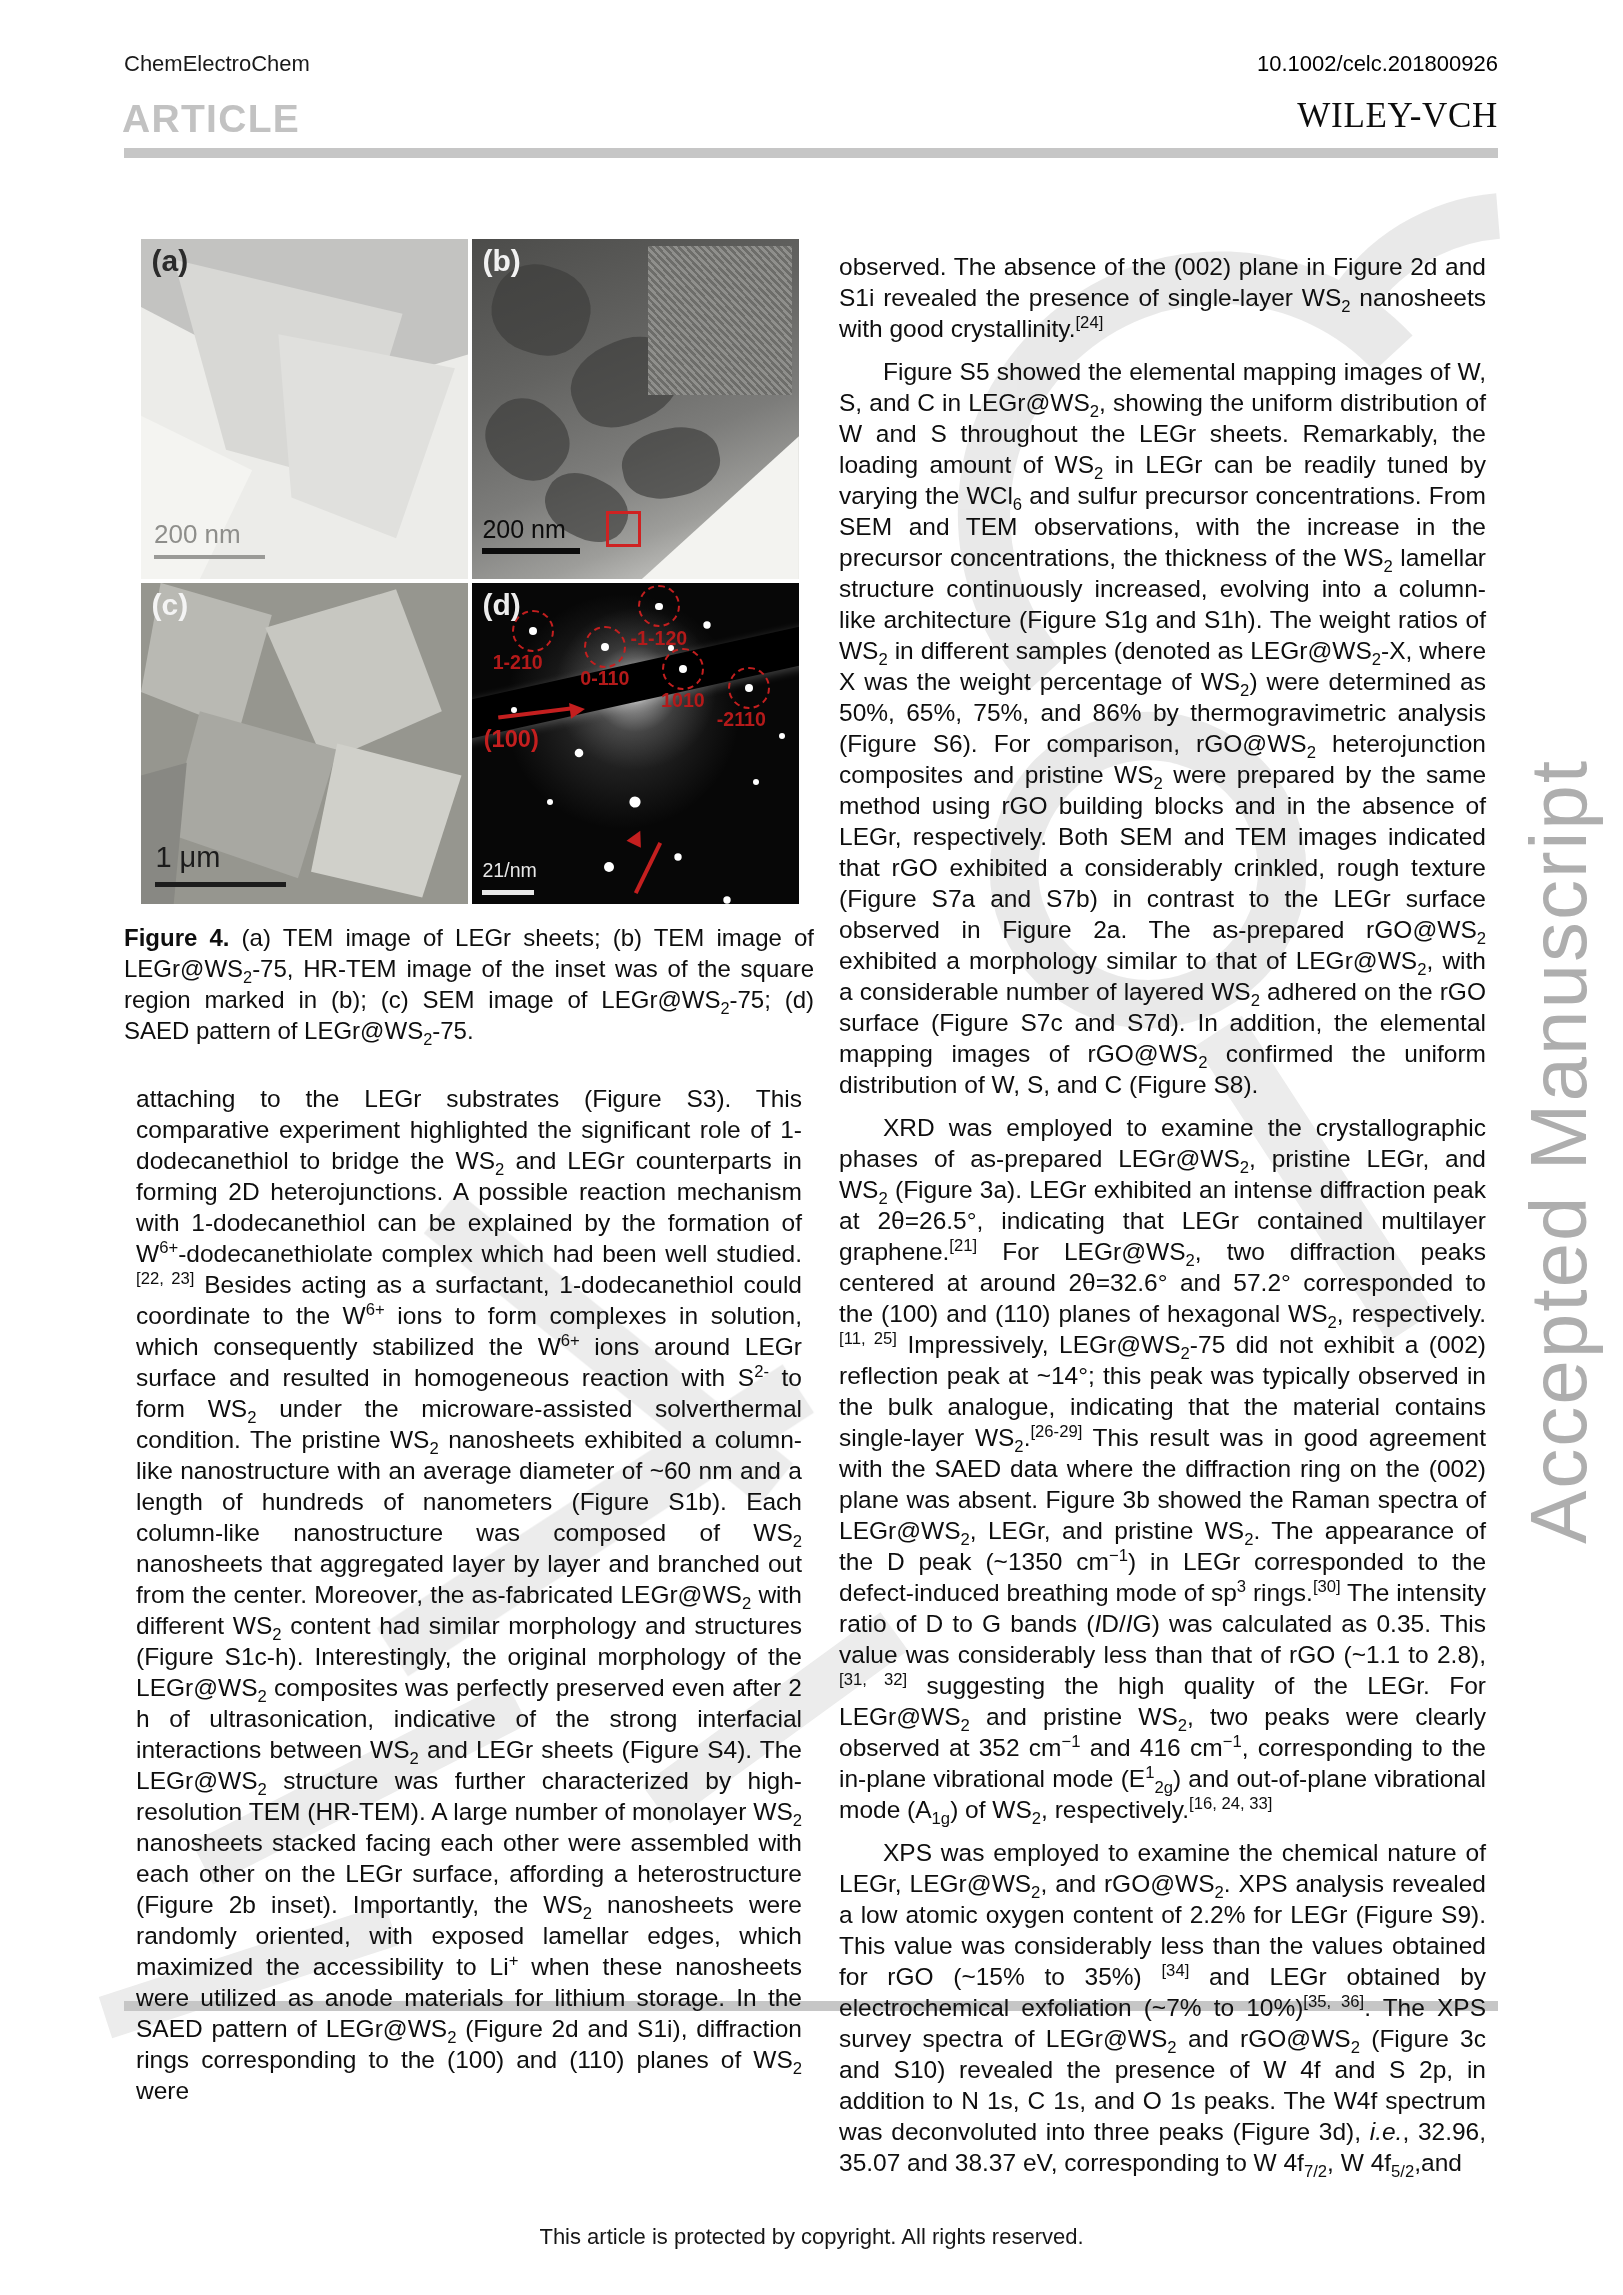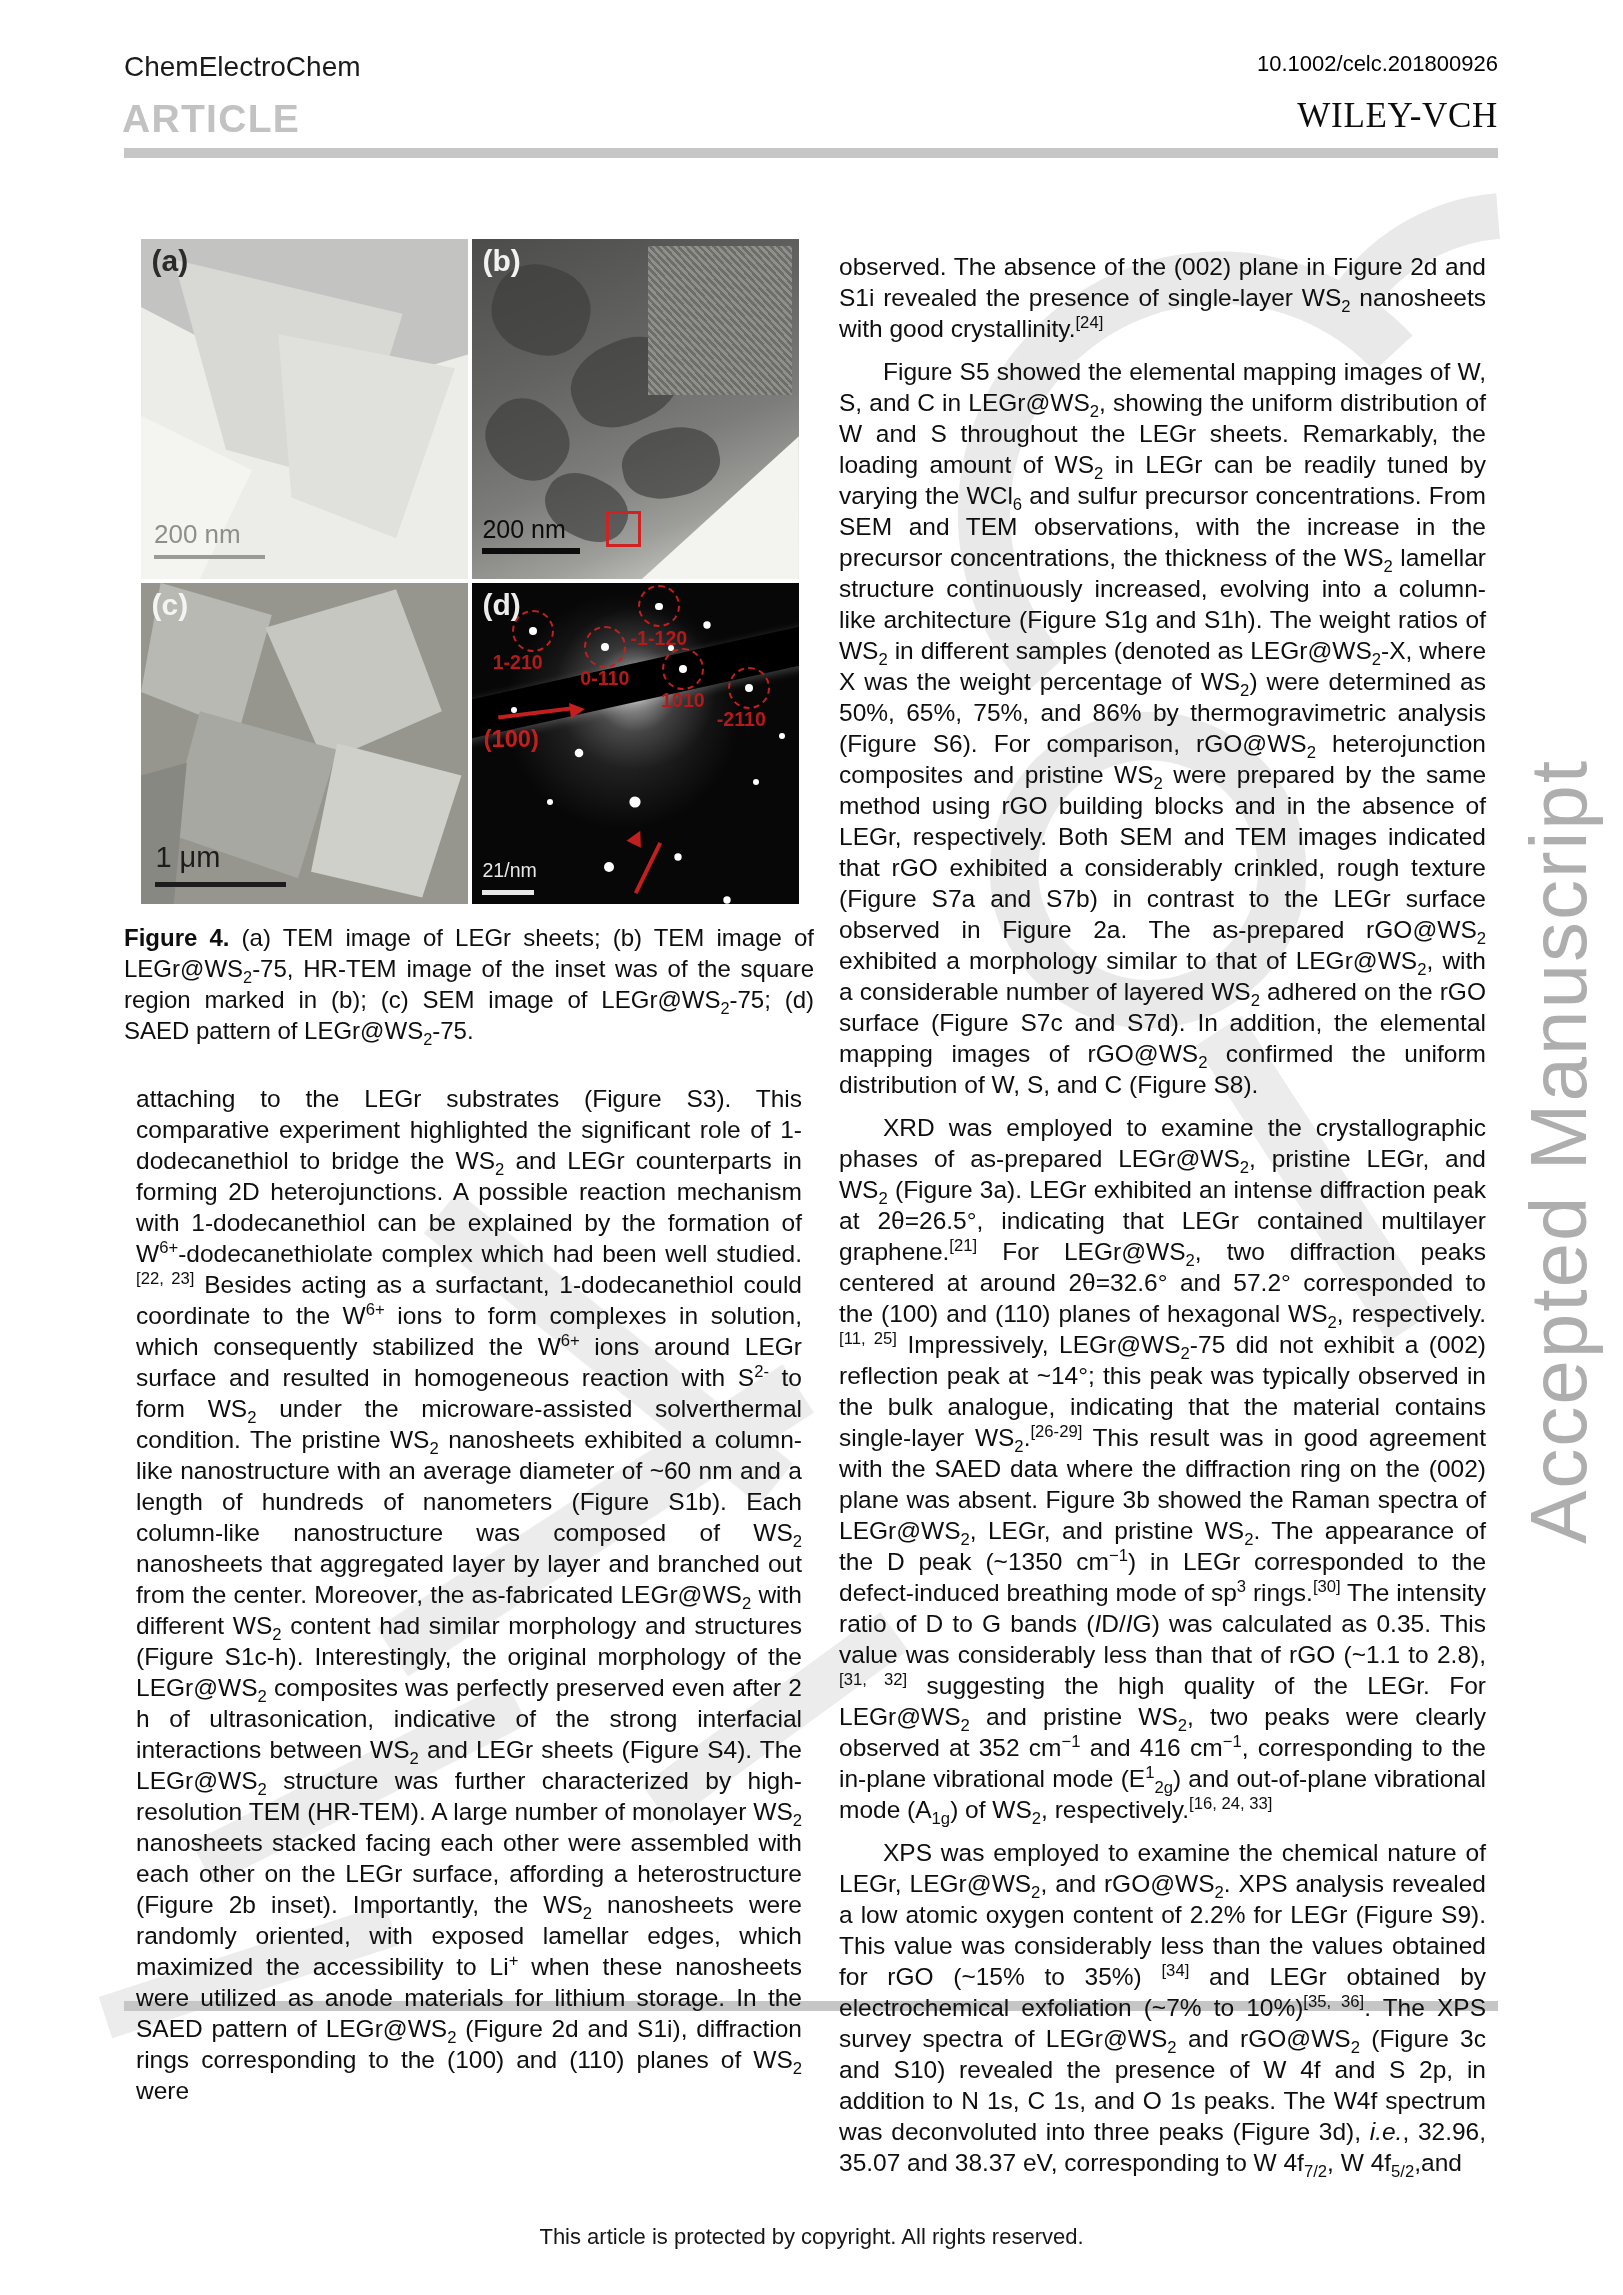--- a/index.html
+++ b/index.html
@@ -1,21 +1,21 @@
 <!DOCTYPE html>
 <html style="font-size:10.5px"><head>
 <meta charset="utf-8">
 <style>
   html,body{margin:0;padding:0;}
   body{width:1623px;height:2295px;background:#ffffff;position:relative;overflow:hidden;
        font-family:"Liberation Sans",sans-serif;color:#111;}
   .abs{position:absolute;}
 
   
-  #journal-name{left:124px;top:51px;font-size:28px;color:#1a1a1a;}
+  #journal-name{left:124px;top:51px;font-size:22px;color:#1a1a1a;}
   #doi{right:125px;top:51px;font-size:22px;color:#000000;}
   #article-type{left:122px;top:97px;font-size:39px;font-weight:bold;color:#c2c2c2;letter-spacing:1.3px;}
   #publisher{right:125px;top:96px;font-size:35px;font-family:"Liberation Serif",serif;
              color:#0d0d0d;letter-spacing:0.7px;}
   .hrule{left:124px;width:1374px;height:9.8px;background:#c6c6c6;}
   #rule-top{top:148px;}
   #rule-bottom{top:2001px;}
 
   
   #wm-side{left:1513px;top:589px;height:955px;writing-mode:vertical-rl;transform:rotate(180deg);

